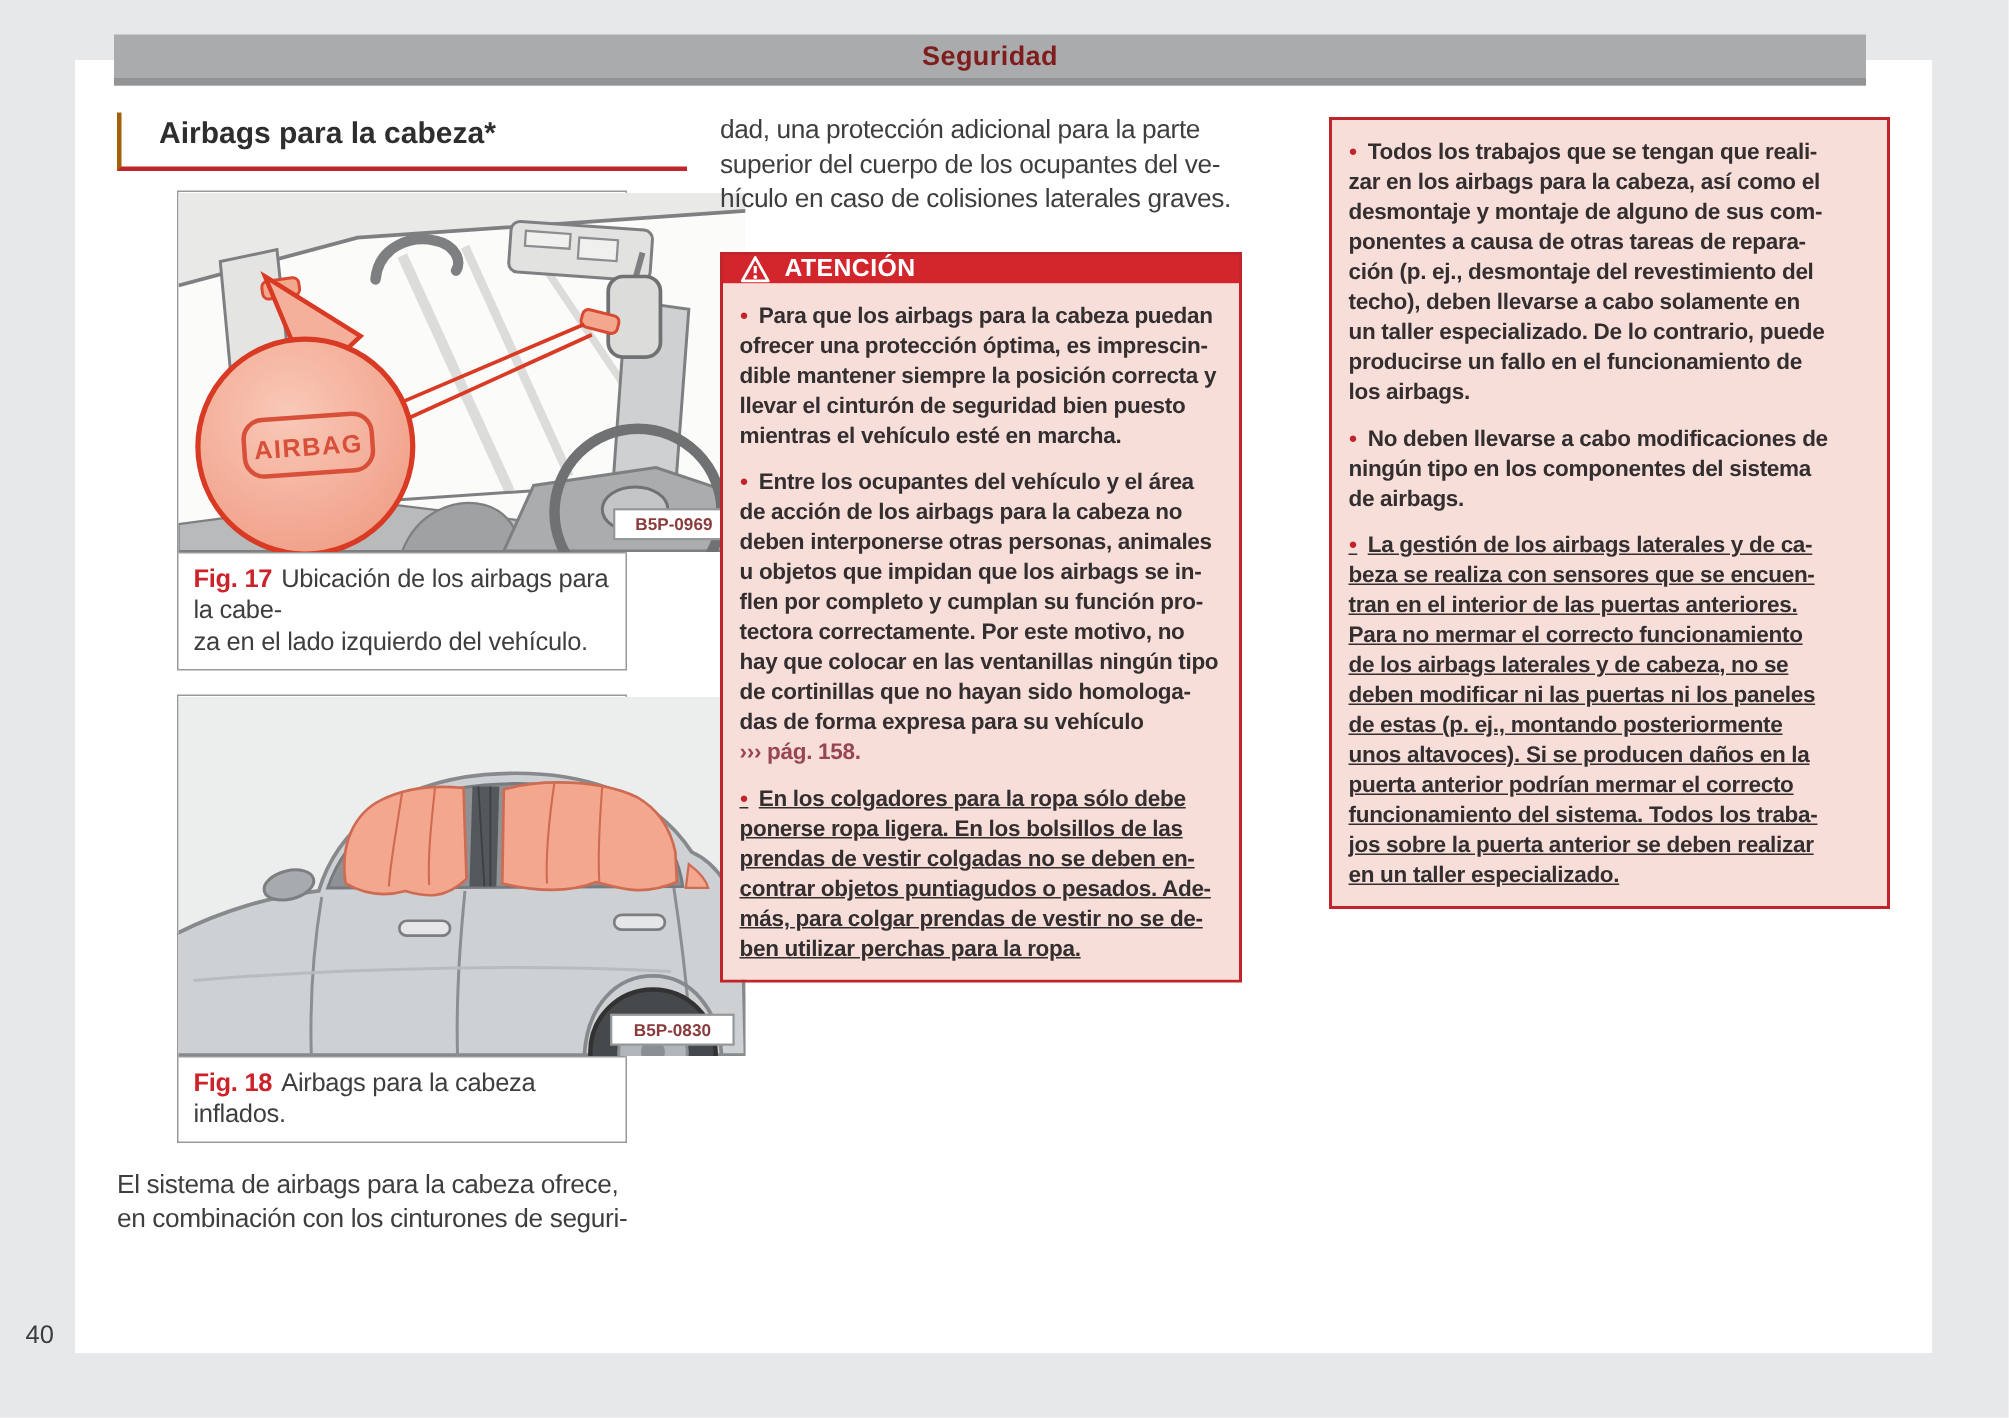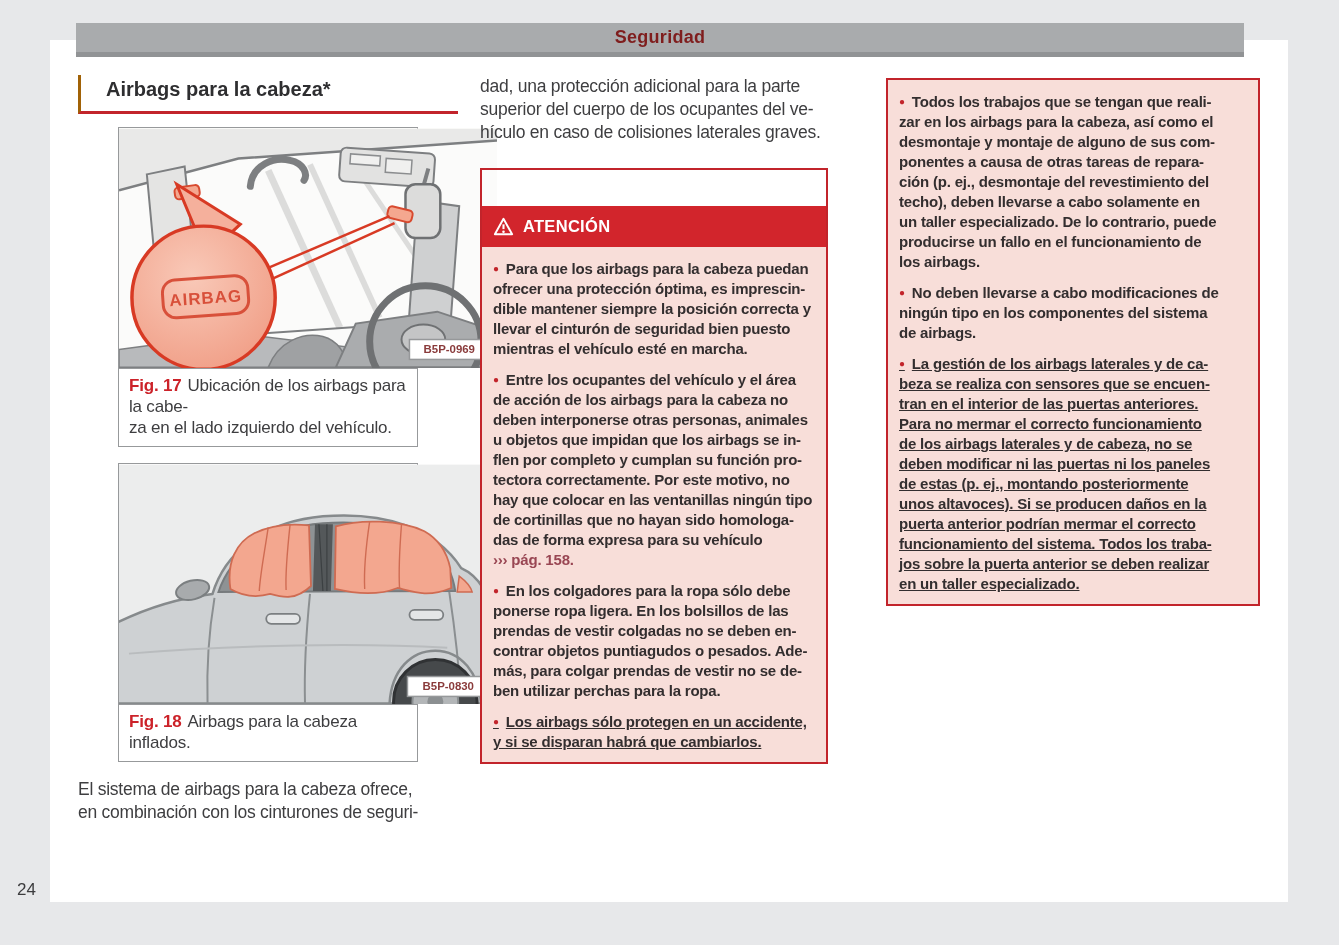--- a/index.html
+++ b/index.html
@@ -26,21 +26,21 @@
 
   .para{font-size:17.5px;line-height:23px;color:#3e3e40;letter-spacing:-0.25px;margin-top:12px;}
   .pre{white-space:pre-line;}
   .arrows{font-weight:bold;color:#2f2f31;letter-spacing:-1.5px;margin-right:2px;}
   .ref-red{color:#cc2229;font-weight:bold;}
   .ref-maroon{color:#994653;font-weight:bold;}
 
   .warn{border:2px solid #c2242b;}
   .warn.mt{margin-top:24px;}
   .warn-head{background:#d2252c;color:#fff;display:flex;align-items:center;gap:9px;
-    padding:11px 11px;font-weight:bold;font-size:16.5px;letter-spacing:.3px;margin-top:36px;}
+    padding:0 11px;font-weight:bold;font-size:16.5px;letter-spacing:.3px;}
   .warn-head svg{display:block;}
   .warn-body{background:#f8ded9;padding:12px 10px 10px 11px;}
   .bullet{font-size:15px;font-weight:bold;line-height:20px;color:#332e2f;
     letter-spacing:-0.2px;margin-bottom:11px;}
   .bullet:last-child{margin-bottom:0;text-decoration:underline;}
   .dot{color:#c2242b;font-size:10px;vertical-align:2px;margin-right:7px;}
 </style>
 </head>
 <body>
 
@@ -210,22 +210,20 @@
 hay que colocar en las ventanillas ningún tipo
 de cortinillas que no hayan sido homologa-
 das de forma expresa para su vehículo
 </span><span class="pre ref-maroon">››› pág. 158.</span></div>
         <div class="bullet"><span class="dot">●</span><span class="pre">En los colgadores para la ropa sólo debe
 ponerse ropa ligera. En los bolsillos de las
 prendas de vestir colgadas no se deben en-
 contrar objetos puntiagudos o pesados. Ade-
 más, para colgar prendas de vestir no se de-
 ben utilizar perchas para la ropa.</span></div>
-        <div class="bullet"><span class="dot">●</span><span class="pre">Los airbags sólo protegen en un accidente,
-y si se disparan habrá que cambiarlos.</span></div>
       </div>
     </div>
   </div>
 
   <div class="col-right">
     <div class="warn">
       <div class="warn-body">
         <div class="bullet"><span class="dot">●</span><span class="pre">Todos los trabajos que se tengan que reali-
 zar en los airbags para la cabeza, así como el
 desmontaje y montaje de alguno de sus com-
@@ -247,14 +245,14 @@
 de estas (p. ej., montando posteriormente
 unos altavoces). Si se producen daños en la
 puerta anterior podrían mermar el correcto
 funcionamiento del sistema. Todos los traba-
 jos sobre la puerta anterior se deben realizar
 en un taller especializado.</span></div>
       </div>
     </div>
   </div>
 
-  <div class="page-num">24</div>
+  <div class="page-num">40</div>
 </div>
 
 </body></html>

